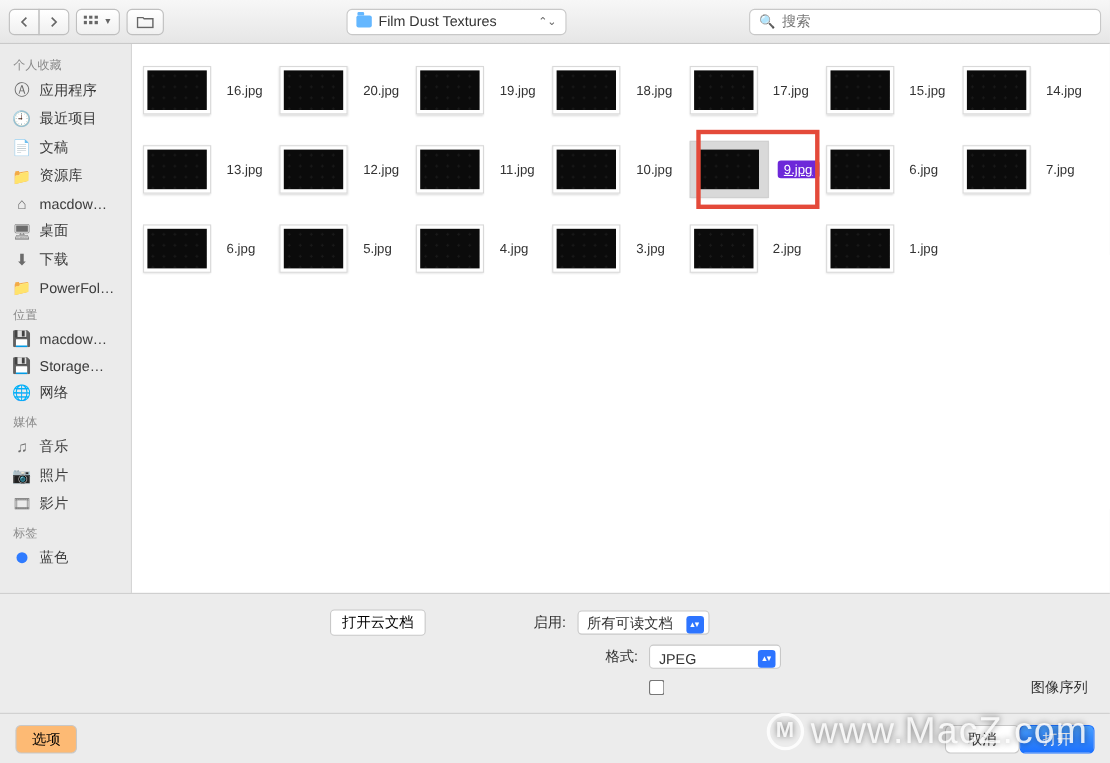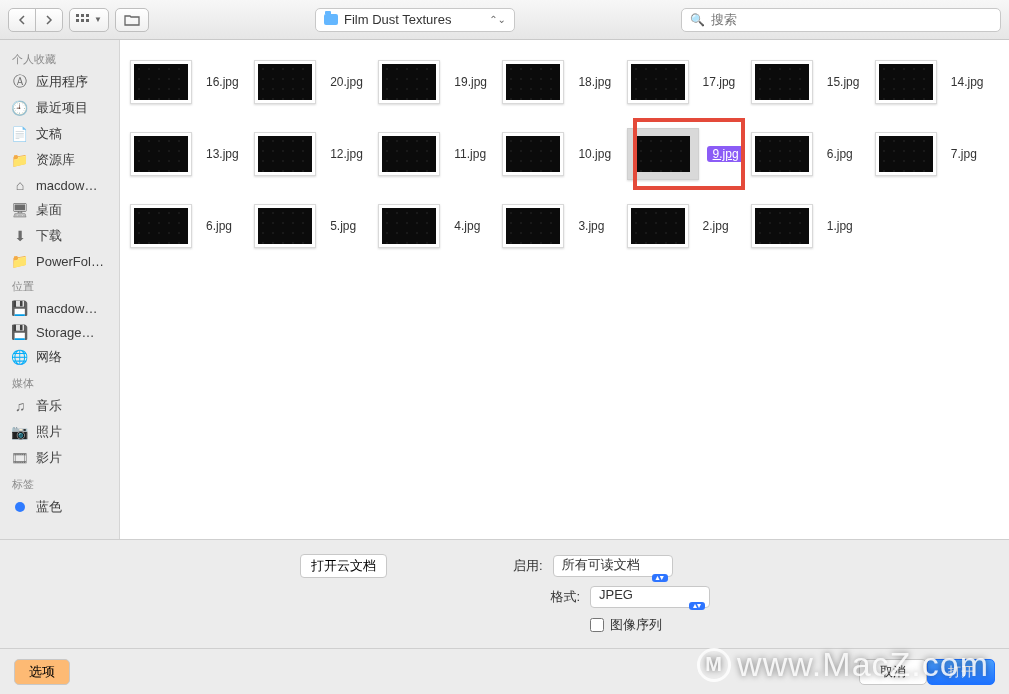--- a/index.html
+++ b/index.html
@@ -28,31 +28,31 @@
   .side-item .ico { width:16px; height:16px; display:flex; align-items:center; justify-content:center; color:#6b6b6b; font-size:14px;}
   .tag-dot { width:10px; height:10px; border-radius:50%; }
 
   .content { flex:1; background:#fff; overflow:auto; padding:20px 10px; }
   .grid { display:grid; grid-template-columns: repeat(7, 1fr); gap:24px 0; }
   .cell { display:flex; flex-direction:row; align-items:center; gap:8px; position:relative;}
   .thumb-wrap { width:62px; height:44px; background:#fff; border:1px solid #d9d9d9; box-shadow:0 1px 2px rgba(0,0,0,0.15); display:flex; align-items:center; justify-content:center;}
   .thumb { width:54px; height:36px; background:#0b0b0b; background-image: radial-gradient(rgba(255,255,255,0.06) 1px, transparent 1px); background-size: 10px 10px;}
   .fname { font-size:12px; color:#333; padding:1px 6px; border-radius:3px;}
   .cell.selected .thumb-wrap { outline:none; background:#d9d9d9; border-color:#d0d0d0; padding:6px; width:72px; height:52px;}
-  .cell.selected .fname { background:#8b5cf6; color:#fff;text-decoration:underline;}
+  .cell.selected .fname { background:#6d28d9; color:#fff;text-decoration:underline;}
   .cell.highlighted::after { content:""; position:absolute; top:-10px; left:6px; right:6px; bottom:-10px; border:4px solid #e44a3a; pointer-events:none;}
 
   
   .lower { background:#ececec; border-top:1px solid #cfcfcf; padding:14px 20px 0; display:flex; flex-direction:column; gap:8px; position:relative;}
   .row { display:flex; align-items:center; gap:10px; }
   .row .lbl { width:560px; text-align:right; font-size:13px; color:#333;}
   .cloud-btn { margin-left: 280px; background:#fff; border:1px solid #c8c8c8; border-radius:4px; padding:2px 10px; font-size:13px;}
-  .select { width:120px; height:22px; background:#fff; border:1px solid #c8c8c8; border-radius:4px; display:flex; align-items:flex-start; padding:0 4px 0 8px; font-size:13px; color:#333;flex-direction:column;}
+  .select { width:120px; height:22px; background:#fff; border:1px solid #c8c8c8; border-radius:4px; display:flex; align-items:flex-end; padding:0 4px 0 8px; font-size:13px; color:#333;}
   .select .arr { margin-left:auto; width:16px; height:16px; background:#2d74ff; border-radius:3px; display:flex; align-items:center; justify-content:center; color:#fff; font-size:8px; line-height:1;}
-  .chk { display:flex; align-items:center; gap:6px; font-size:13px; color:#333; margin-left: 570px;}
+  .chk { display:flex; align-items:center; gap:6px; font-size:13px; color:#333; margin-left: 570px; justify-content: space-between;}
   .chk input { width:14px; height:14px;}
 
   .footer { height:46px; border-top:1px solid #cfcfcf; background:#ececec; display:flex; align-items:center; padding:0 14px; position:relative;}
   .opt-btn { background:#fdba74; border:1px solid #c8c8c8; border-radius:5px; padding:3px 14px; font-size:13px;}
   .footer .spacer { flex:1; }
   .act-btn { border:1px solid #c8c8c8; border-radius:5px; padding:3px 20px; font-size:13px; margin-left:0;}
   .act-cancel { background:#fff; color:#333;}
   .act-open { background:linear-gradient(#4aa0ff,#1d72ff); color:#fff; border-color:#1d72ff;}
 
   .watermark { position:absolute; right:20px; bottom:10px; font-size:34px; font-family: Georgia, 'Times New Roman', serif; color:rgba(255,255,255,0.85); text-shadow:0 0 6px rgba(0,0,0,0.5); pointer-events:none; letter-spacing:1px; display:flex; align-items:center; gap:6px;}
@@ -296,21 +296,21 @@
           </div>
           <div class="fname">1.jpg</div>
         </div>
       </div>
   </div>
 </div>
 
 <div class="lower">
   <div class="row">
     <button class="cloud-btn">打开云文档</button>
-    <div class="lbl" style="width:auto; margin-left:116px">启用:</div>
+    <div class="lbl" style="width:auto; margin-left:88px">启用:</div>
     <div class="select">
       <span>所有可读文档</span>
       <span class="arr">▴▾</span>
     </div>
   </div>
   <div class="row">
     <div class="lbl">格式:</div>
     <div class="select">
       <span>JPEG</span>
       <span class="arr">▴▾</span>

